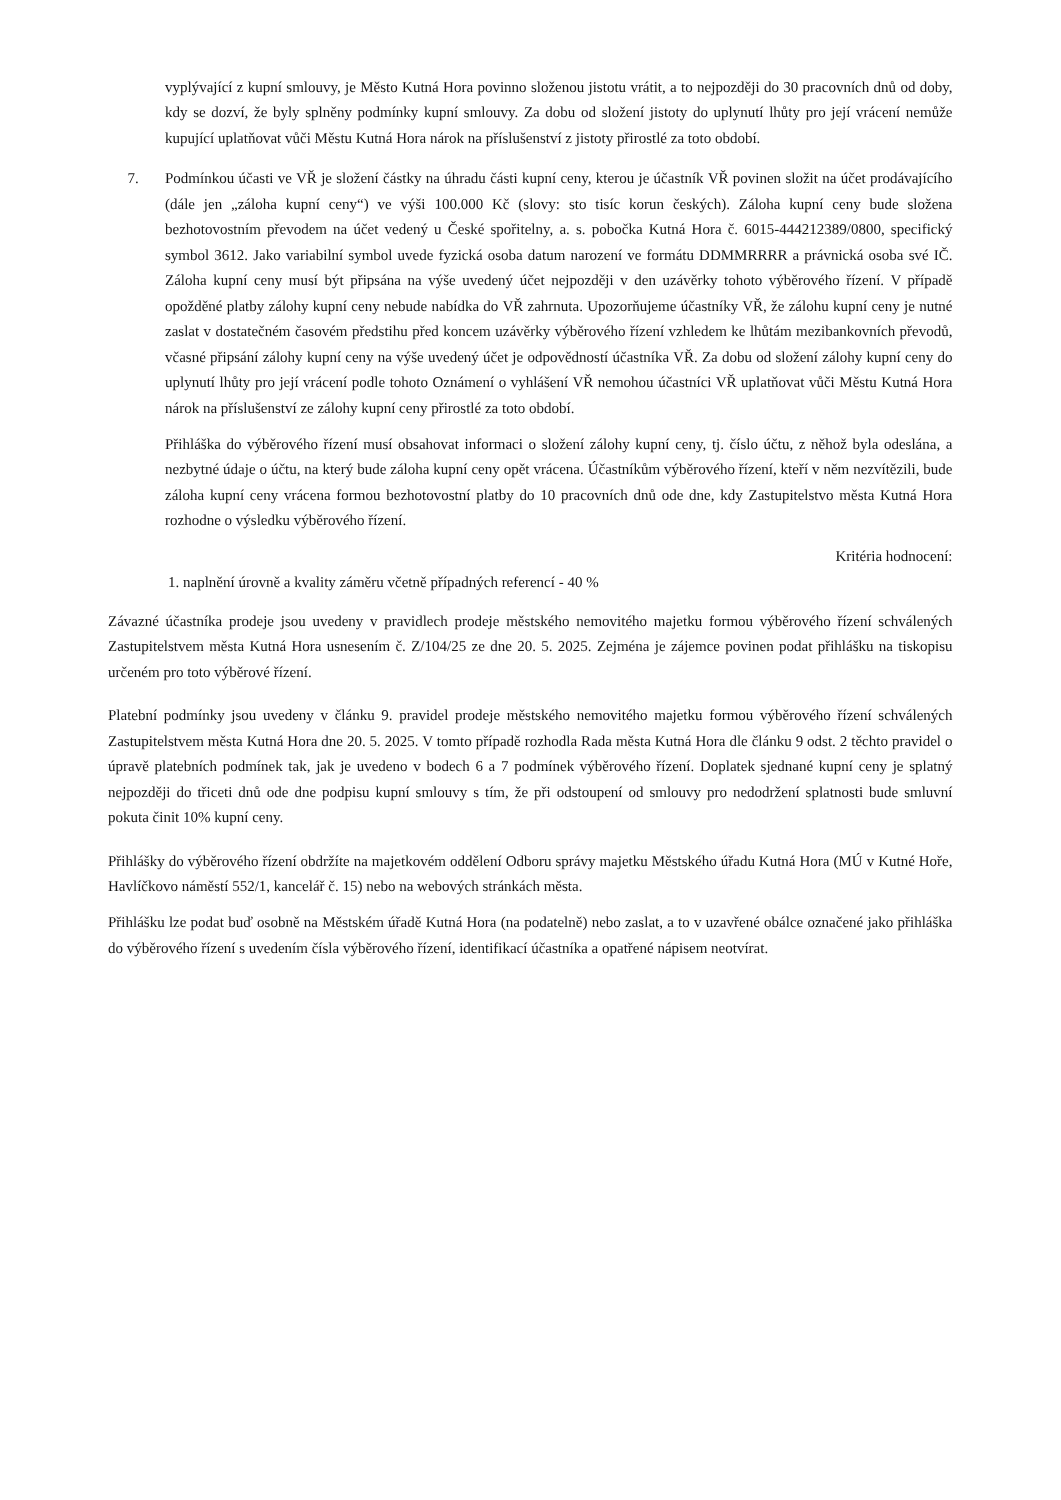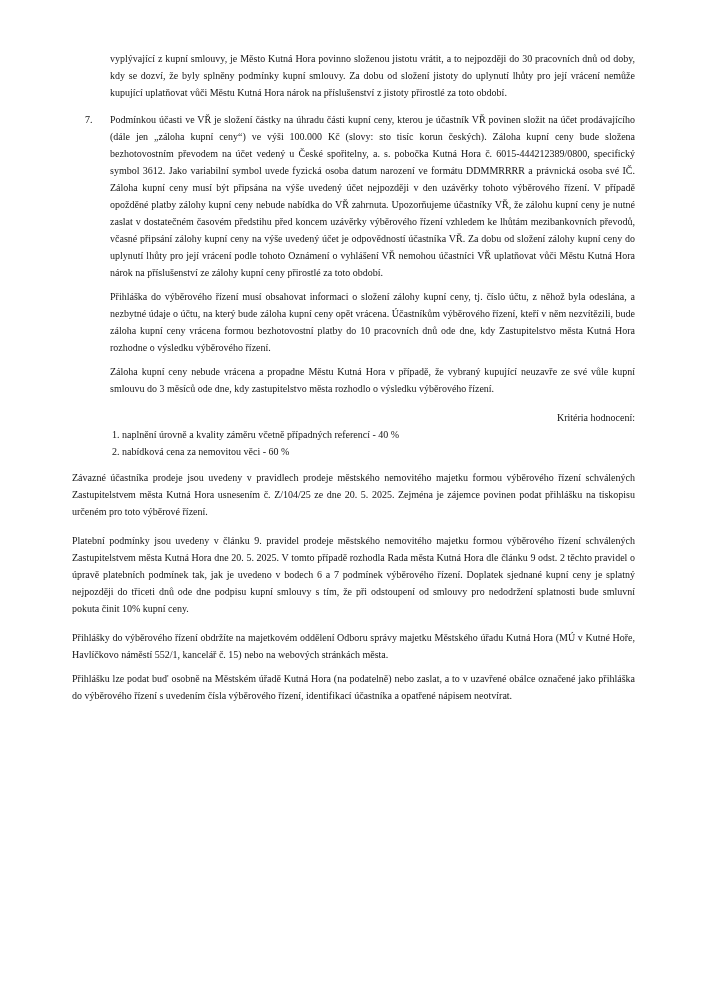--- a/index.html
+++ b/index.html
@@ -52,27 +52,25 @@
 
     <p class="para indent mb-md"><span>vyplývající z kupní smlouvy, je Město Kutná Hora povinno složenou jistotu vrátit, a to nejpozději do 30 pracovních dnů od doby, kdy se dozví, že byly splněny podmínky kupní smlouvy. Za dobu od složení jistoty do uplynutí lhůty pro její vrácení nemůže kupující uplatňovat vůči Městu Kutná Hora nárok na příslušenství z jistoty přirostlé za toto období.</span></p>
 
     <div class="list-item">
       <span class="marker">7.</span>
       <p class="para indent"><span>Podmínkou účasti ve VŘ je složení částky na úhradu části kupní ceny, kterou je účastník VŘ povinen složit na účet prodávajícího (dále jen „</span><span class="b">záloha kupní ceny</span><span>“) ve výši </span><span class="b">100.000 Kč</span><span> (slovy: sto tisíc korun českých). Záloha kupní ceny bude složena bezhotovostním převodem na účet vedený u České spořitelny, a. s. pobočka Kutná Hora č. 6015-444212389/0800, specifický symbol 3612. Jako variabilní symbol uvede fyzická osoba datum narození ve formátu DDMMRRRR a právnická osoba své IČ. </span><span class="b">Záloha kupní ceny musí být připsána na výše uvedený účet nejpozději v den uzávěrky tohoto výběrového řízení.</span><span> V případě opožděné platby zálohy kupní ceny nebude nabídka do VŘ zahrnuta. Upozorňujeme účastníky VŘ, že zálohu kupní ceny je nutné zaslat v dostatečném časovém předstihu před koncem uzávěrky výběrového řízení vzhledem ke lhůtám mezibankovních převodů, včasné připsání zálohy kupní ceny na výše uvedený účet je odpovědností účastníka VŘ. Za dobu od složení zálohy kupní ceny do uplynutí lhůty pro její vrácení podle tohoto Oznámení o vyhlášení VŘ nemohou účastníci VŘ uplatňovat vůči Městu Kutná Hora nárok na příslušenství ze zálohy kupní ceny přirostlé za toto období.</span></p>
     </div>
 
     <p class="para indent mb-sm"><span>Přihláška do výběrového řízení musí obsahovat informaci o složení zálohy kupní ceny, tj. číslo účtu, z něhož byla odeslána, a nezbytné údaje o účtu, na který bude záloha kupní ceny opět vrácena. Účastníkům výběrového řízení, kteří v něm nezvítězili, bude záloha kupní ceny vrácena formou bezhotovostní platby do 10 pracovních dnů ode dne, kdy Zastupitelstvo města Kutná Hora rozhodne o výsledku výběrového řízení.</span></p>
 
-    <p class="para indent mb-lg"><span class="b">Záloha kupní ceny nebude vrácena a propadne Městu Kutná Hora v případě, že vybraný kupující neuzavře ze své vůle kupní smlouvu do 3 měsíců ode dne, kdy zastupitelstvo města rozhodlo o výsledku výběrového řízení.</span></p>
 
     <p class="para criteria-heading"><span class="b">Kritéria hodnocení:</span></p>
 
     <div class="criteria-list">
       <p class="criteria-item"><span>1. naplnění úrovně a kvality záměru včetně případných referencí - 40 %</span></p>
-      <p class="criteria-item"><span>2. nabídková cena za nemovitou věci - 60 %</span></p>
     </div>
 
     <p class="para mb-lg"><span class="b">Závazné účastníka prodeje</span><span> jsou uvedeny v pravidlech prodeje městského nemovitého majetku formou výběrového řízení schválených Zastupitelstvem města Kutná Hora usnesením č. Z/104/25 ze dne 20. 5. 2025. Zejména je zájemce povinen podat přihlášku na tiskopisu určeném pro toto výběrové řízení.</span></p>
 
     <p class="para mb-lg"><span class="b">Platební podmínky</span><span> jsou uvedeny v článku 9. pravidel prodeje městského nemovitého majetku formou výběrového řízení schválených Zastupitelstvem města Kutná Hora dne 20. 5. 2025. V tomto případě rozhodla Rada města Kutná Hora dle článku 9 odst. 2 těchto pravidel o úpravě platebních podmínek tak, jak je uvedeno v bodech 6 a 7 podmínek výběrového řízení. Doplatek sjednané kupní ceny je splatný nejpozději do třiceti dnů ode dne podpisu kupní smlouvy s tím, že při odstoupení od smlouvy pro nedodržení splatnosti bude </span><span class="b">smluvní pokuta</span><span> činit </span><span class="b">10% kupní ceny</span><span>.</span></p>
 
     <p class="para mb-sm"><span class="b">Přihlášky do výběrového řízení</span><span> obdržíte na majetkovém oddělení Odboru správy majetku Městského úřadu Kutná Hora (MÚ v Kutné Hoře, Havlíčkovo náměstí 552/1, kancelář č. 15) nebo na webových stránkách města.</span></p>
 
     <p class="para"><span>Přihlášku lze podat buď osobně na Městském úřadě Kutná Hora (na podatelně) nebo zaslat, a to v uzavřené obálce označené jako přihláška do výběrového řízení s uvedením čísla výběrového řízení, identifikací účastníka a opatřené nápisem neotvírat.</span></p>
 

